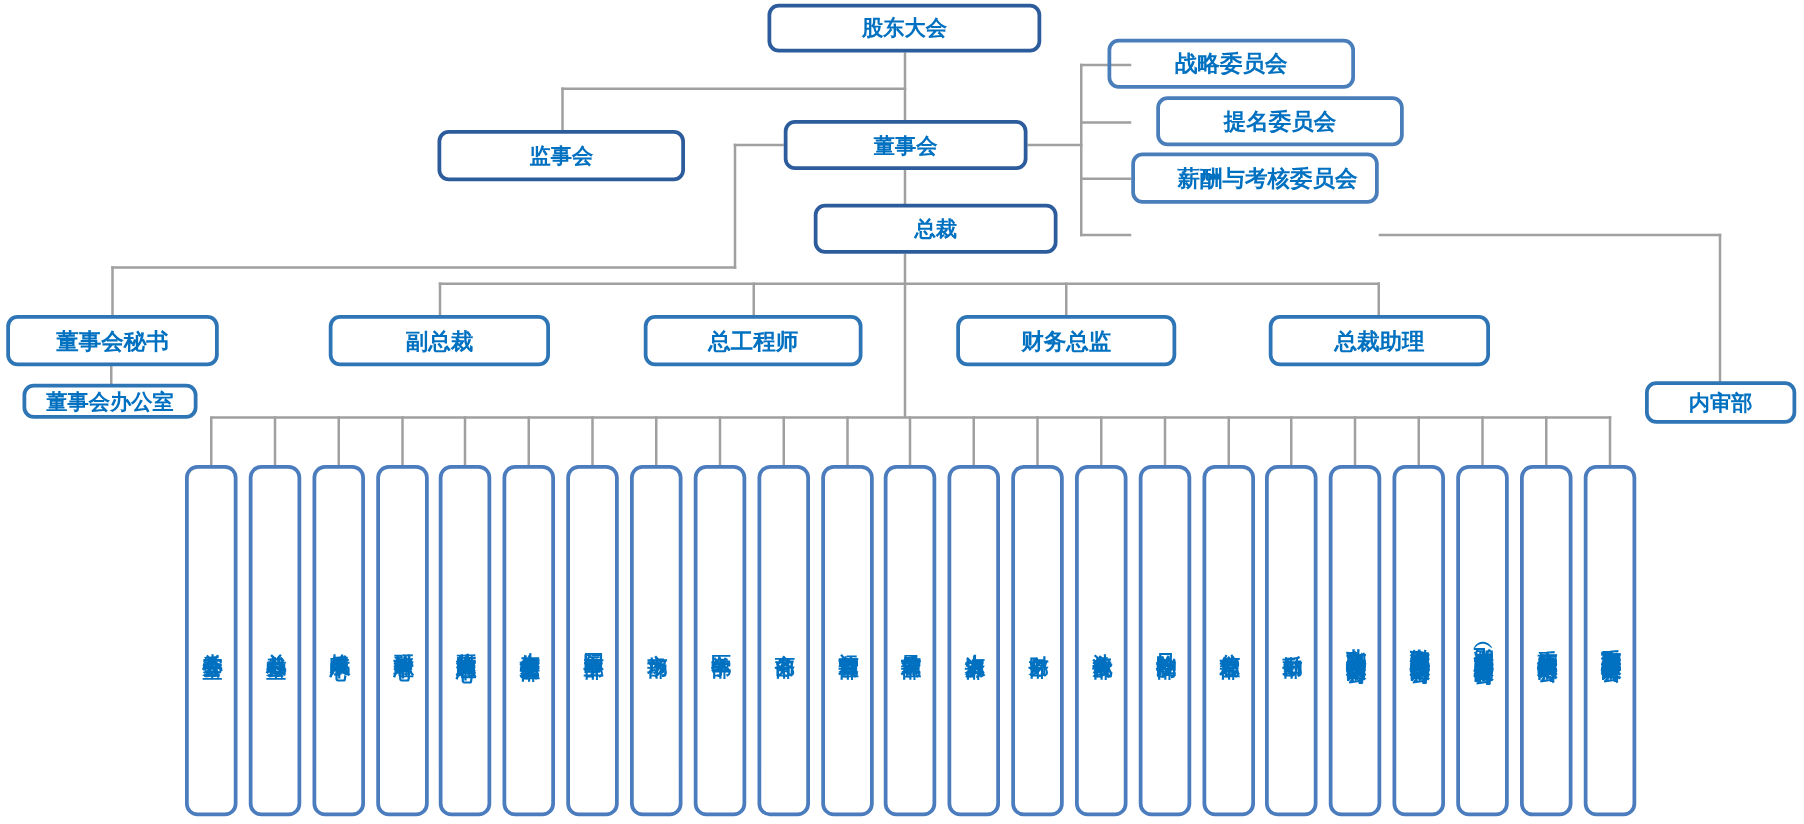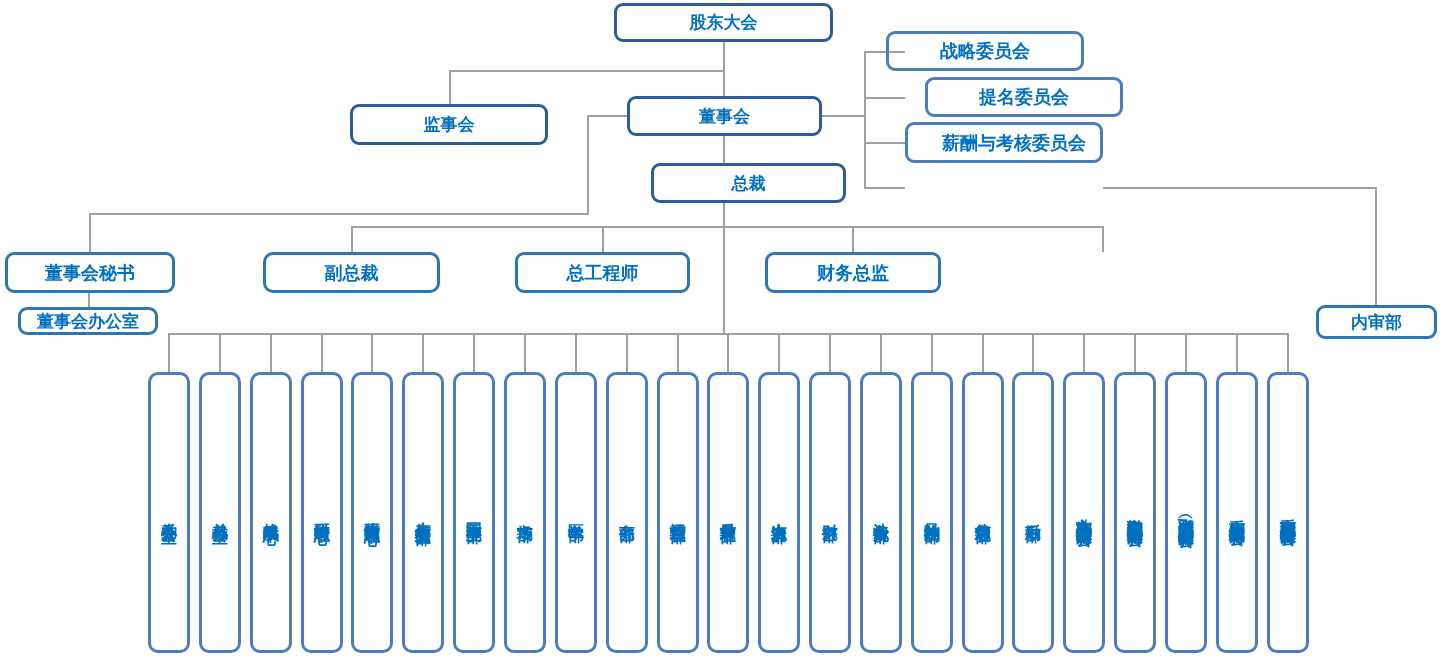--- a/index.html
+++ b/index.html
@@ -106,28 +106,31 @@
   <div class="box tier-committee" style="left:905px;top:77px;width:198px;height:40px;margin-left:20px;">
     <span>提名委员会</span>
   </div>
   <div class="box tier-committee" style="left:905px;top:122px;width:198px;height:41px;padding-left:20px;">
     <span>薪酬与考核委员会</span>
   </div>
 
   <div class="box tier-mid" style="left:5px;top:252px;width:170px;height:41px;">
     <span>董事会秘书</span>
   </div>
-  <div class="box tier-mid" style="left:263px;top:252px;width:177px;height:41px;border-radius:10px;">
+  <div class="box tier-mid" style="left:263px;top:252px;width:177px;height:41px;">
     <span>副总裁</span>
   </div>
   <div class="box tier-mid" style="left:765px;top:252px;width:176px;height:41px;">
     <span>财务总监</span>
   </div>
   <div class="box tier-mid" style="left:515px;top:252px;width:175px;height:41px;">
     <span>总工程师</span>
+  </div>
+  <div class="box tier-mid" style="left:1015px;top:252px;width:177px;height:41px;">
+    <span>总裁助理</span>
   </div>
 
   <div class="box tier-sub" style="left:18px;top:307px;width:140px;height:28px;">
     <span>董事会办公室</span>
   </div>
   <div class="box tier-sub" style="left:1316px;top:305px;width:121px;height:34px;">
     <span>内审部</span>
   </div>
 
   <div>

